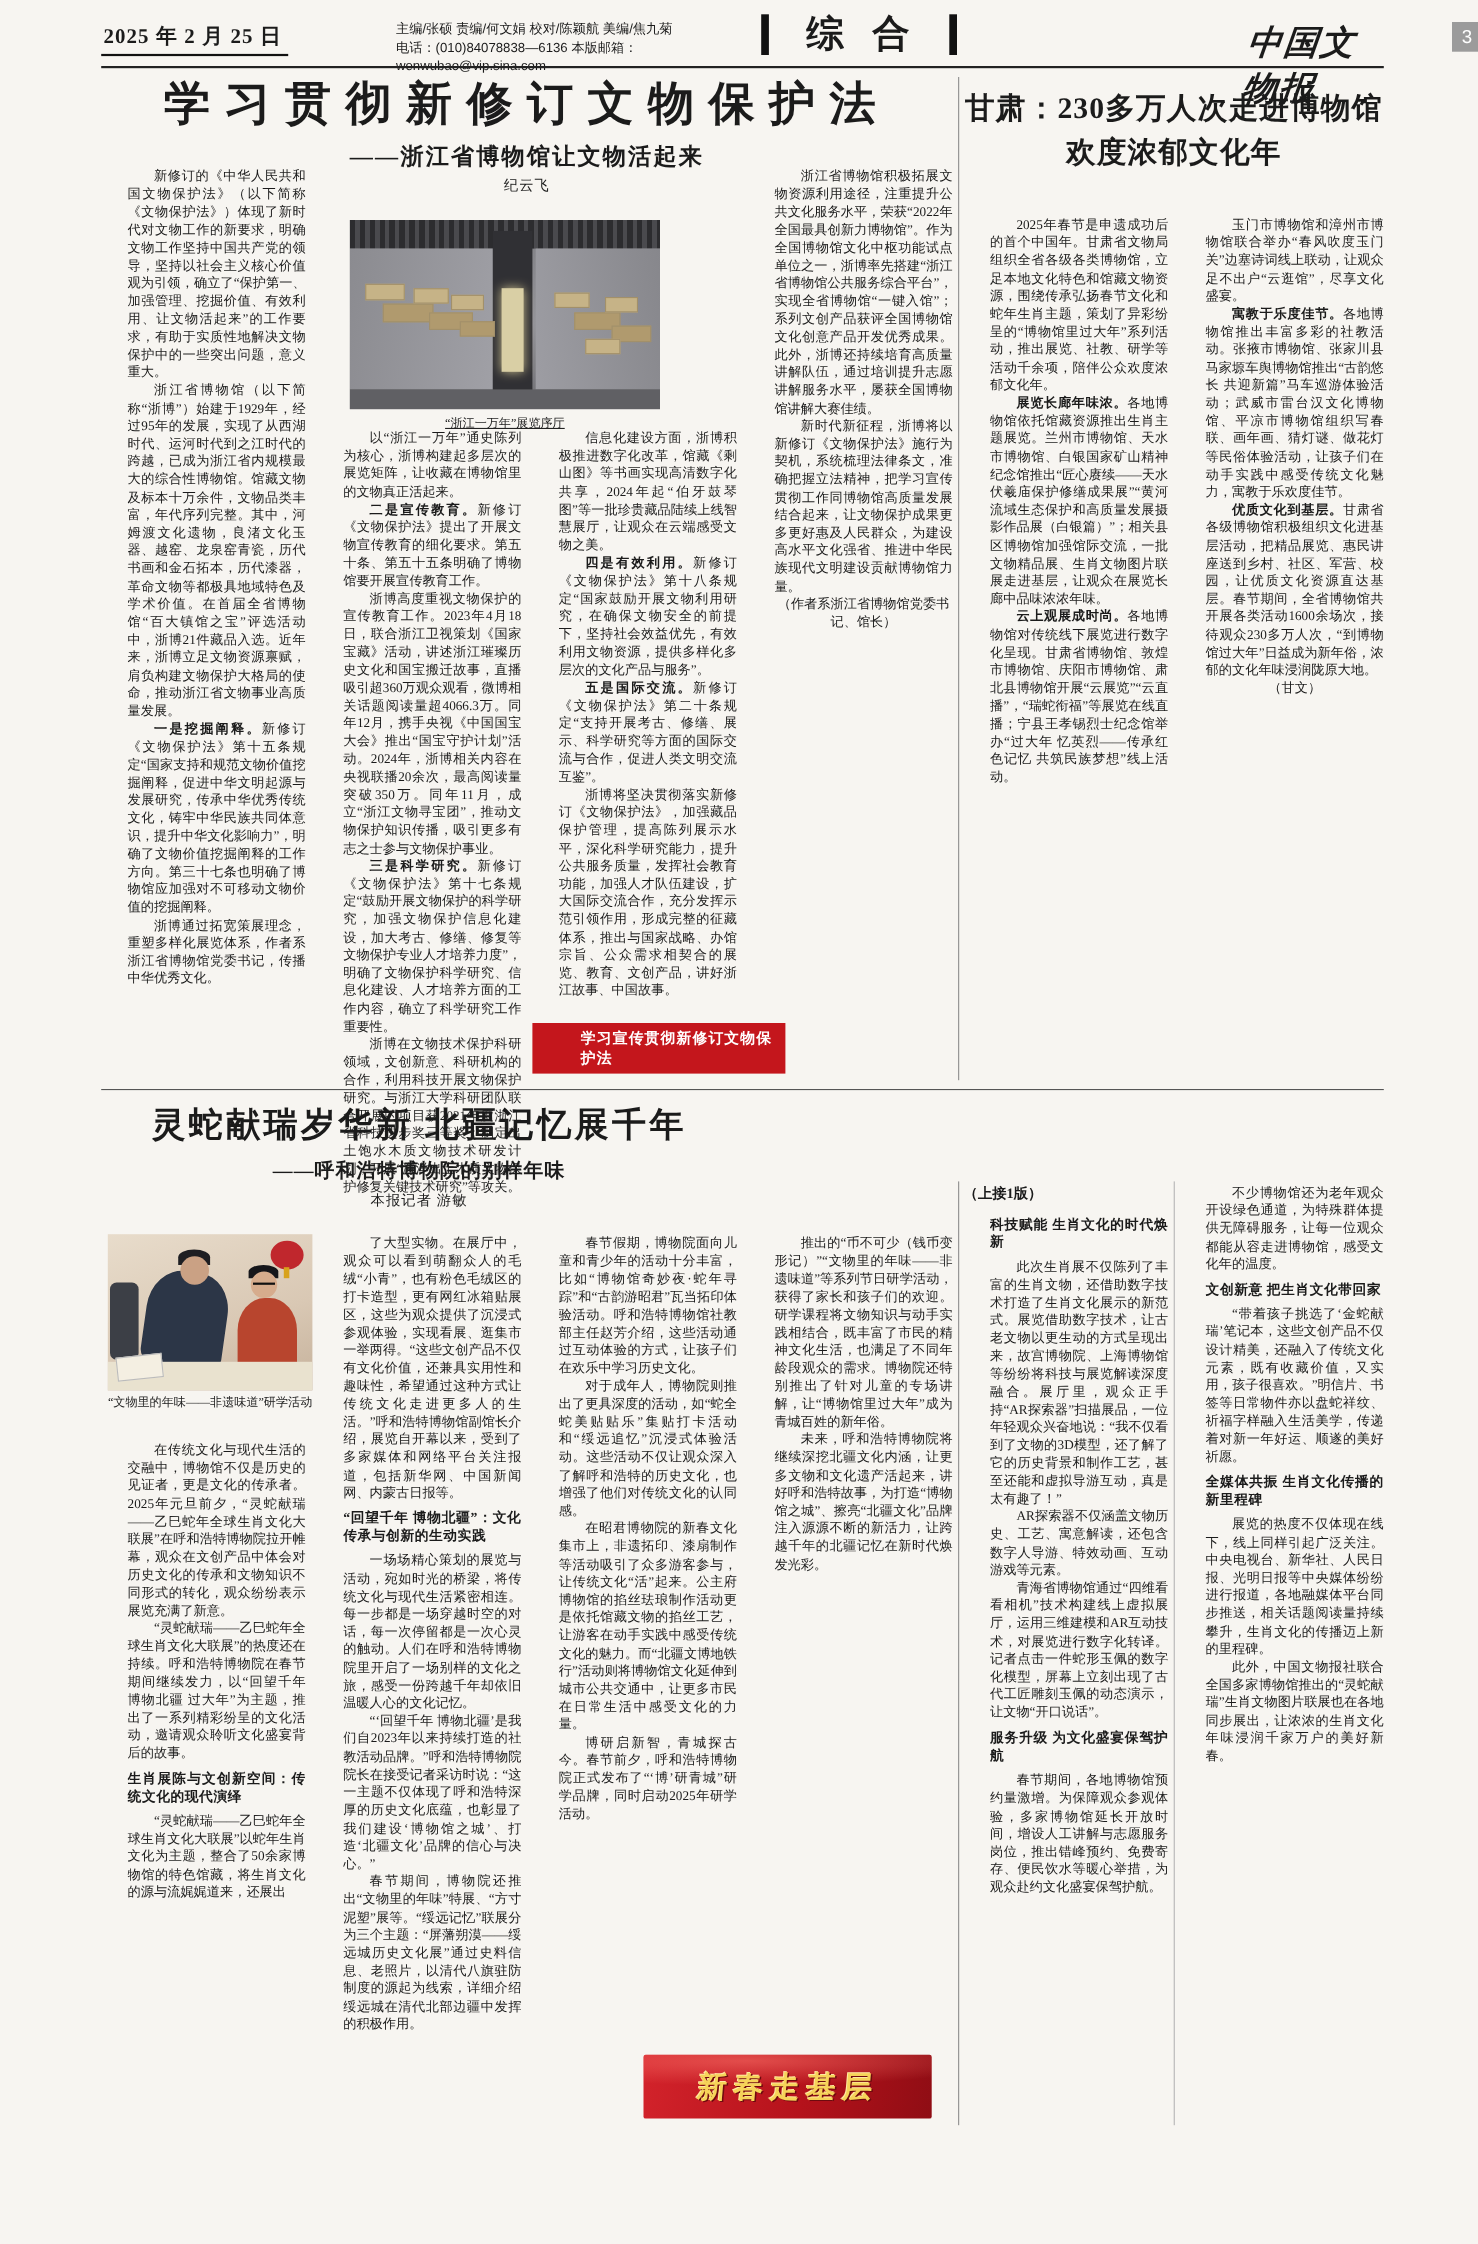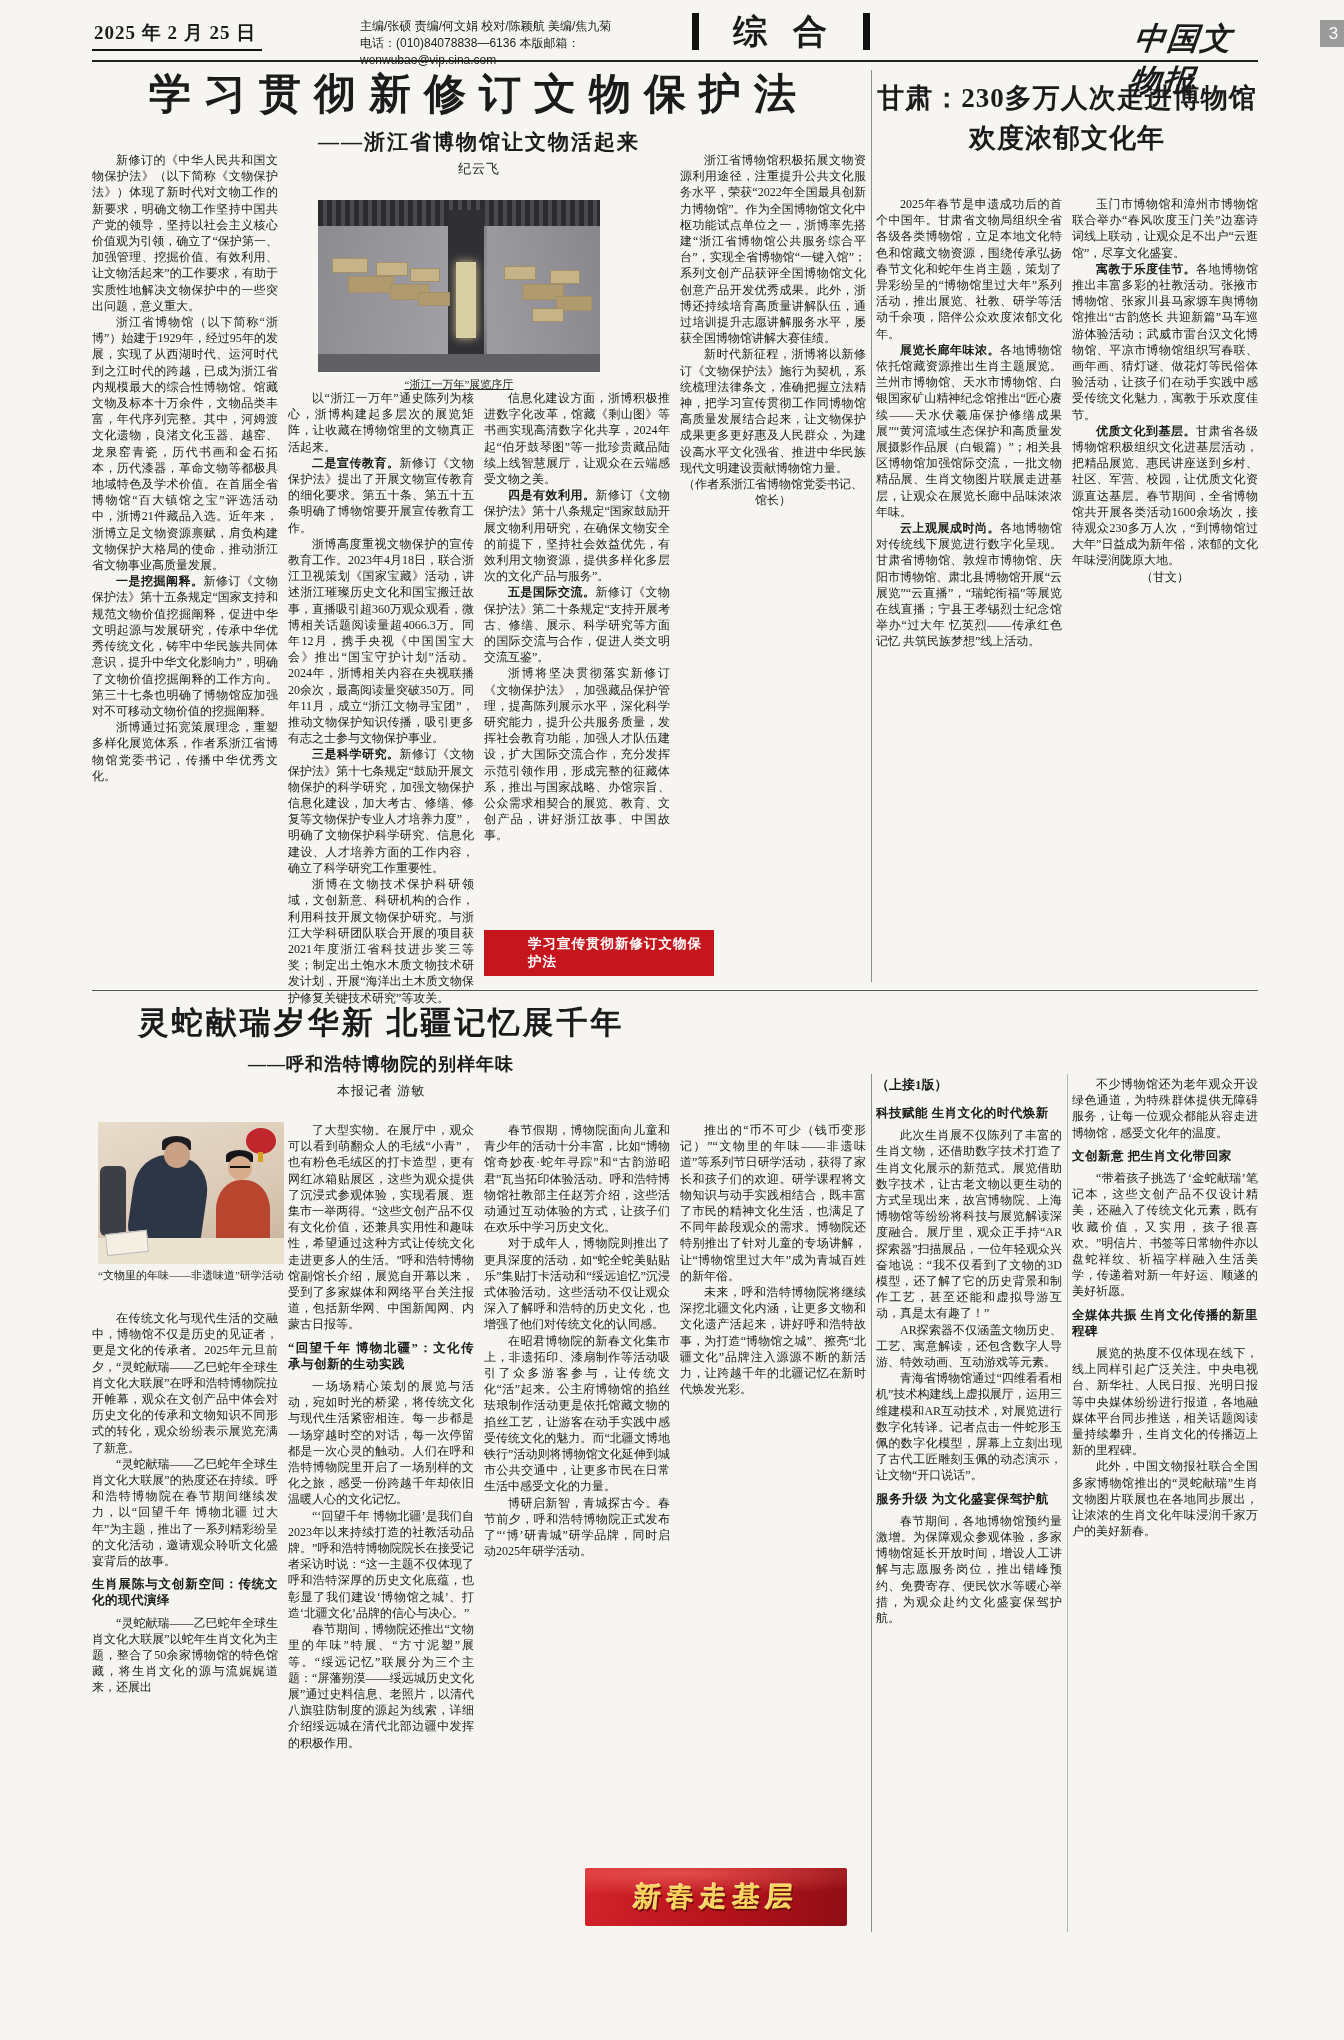--- a/index.html
+++ b/index.html
@@ -11,21 +11,21 @@
   .hdr-meta{font-size:12px;line-height:17px;font-family:"Liberation Sans",sans-serif;}
   .hdr-section{font-size:34px;font-weight:900;letter-spacing:26px;padding:0 10px 0 34px;
                border-left:7px solid #111;border-right:7px solid #111;line-height:40px;}
   .masthead{font-size:31px;font-weight:900;font-style:italic;transform:skewX(-6deg);letter-spacing:2px;}
   .pagebox{width:27px;height:27px;background:#9b9b9b;color:#fff;font-size:17px;display:flex;
            align-items:center;justify-content:center;font-family:"Liberation Sans",sans-serif;}
   .rule-h{background:#222;height:2px;}
   .rule-thin{background:#8d8d8d;}
   
   .cols{display:flex;gap:10px;}
-  .col{width:186px;font-size:12px;line-height:16.2px;text-align:justify;overflow:hidden;}
+  .col{width:186px;font-size:12px;line-height:16.2px;text-align:justify;overflow:hidden;margin-left:24px;}
   .col p{margin:0;text-indent:2em;}
   .col p.sign{text-align:center;text-indent:0;}
   .col h4{margin:7px 0 6px 0;font-size:12.5px;letter-spacing:0.5px;font-weight:bold;text-indent:0;}
   .col b{font-weight:bold;}
   
   .main-hl{font-size:42px;font-weight:900;letter-spacing:13px;text-align:center;white-space:nowrap;}
   .main-sub{font-size:21px;font-weight:bold;text-align:center;letter-spacing:2px;}
   .byline{font-size:13px;text-align:center;letter-spacing:1px;}
   .g-hl{font-size:27px;font-weight:900;text-align:center;letter-spacing:1px;line-height:40px;}
   .b-hl{font-size:31px;font-weight:900;text-align:center;letter-spacing:3px;white-space:nowrap;}

